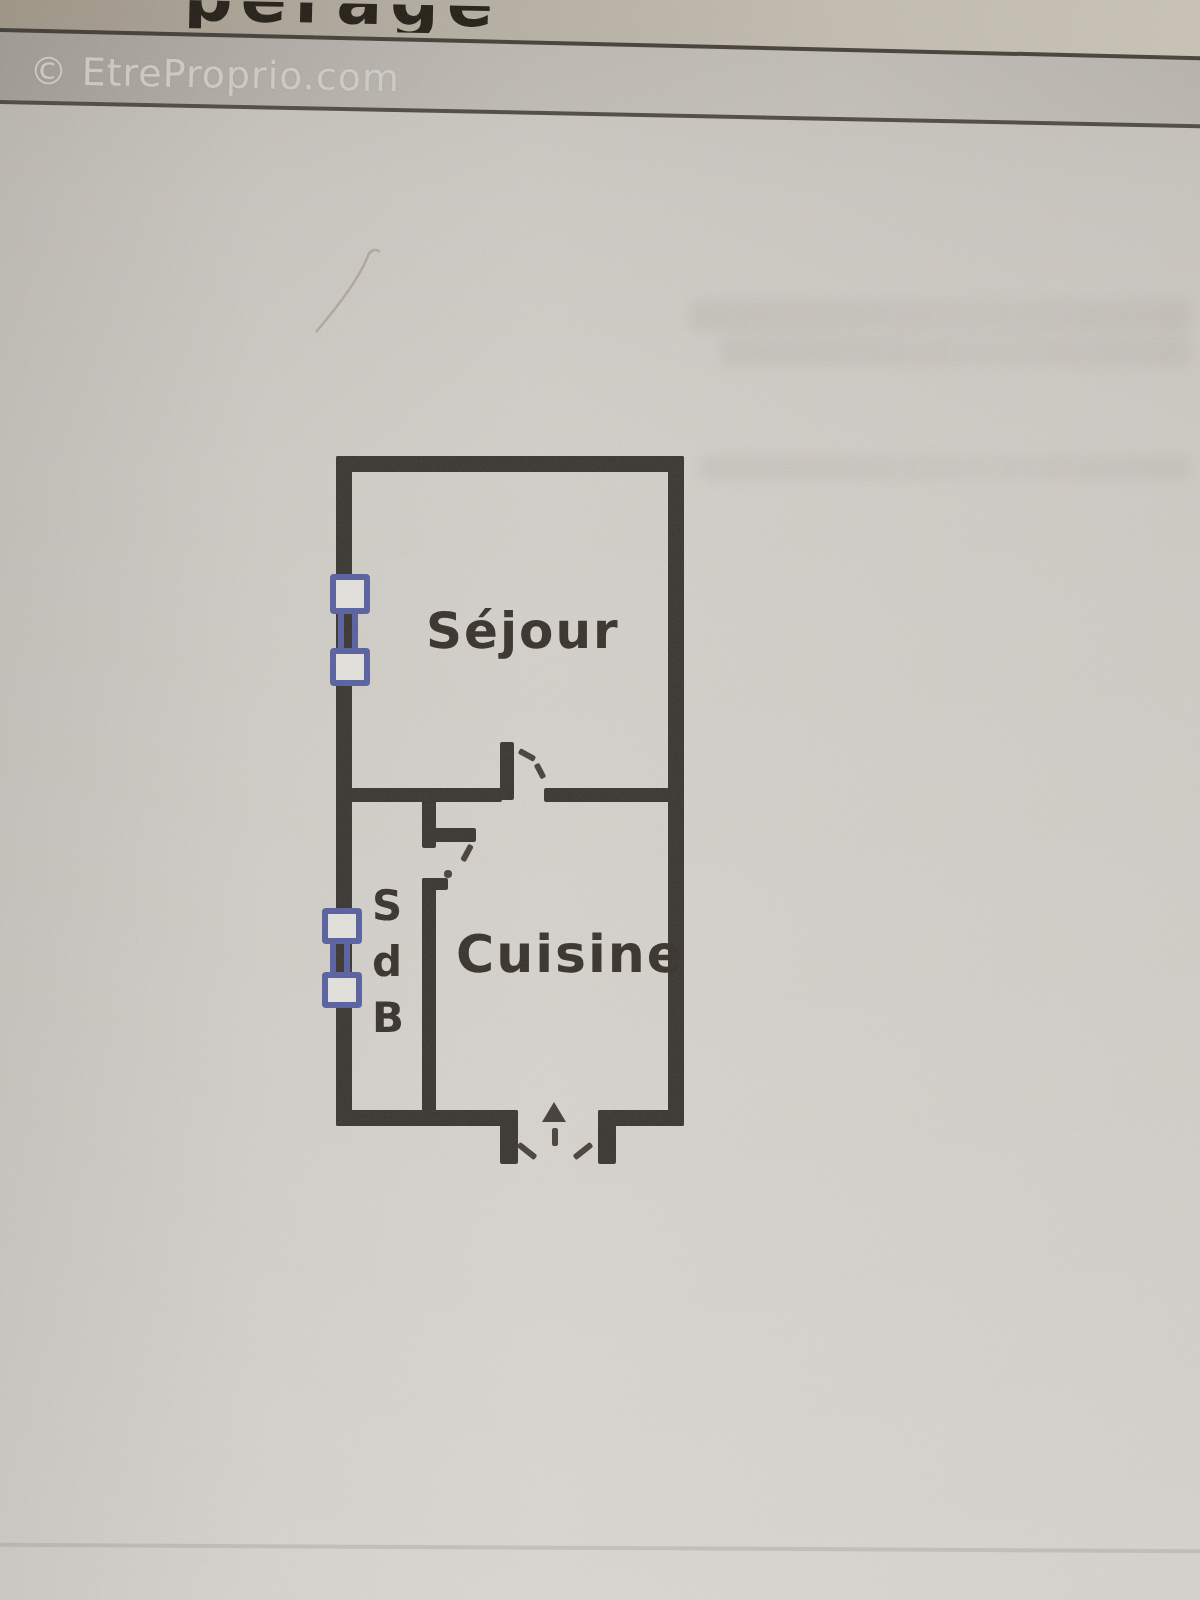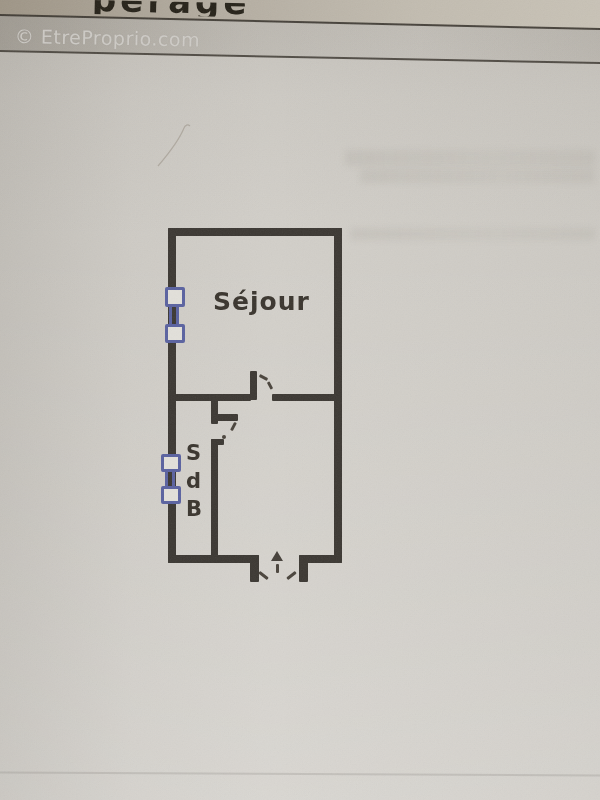--- a/index.html
+++ b/index.html
@@ -36,21 +36,21 @@
     left:15px;top:25px;font-size:19px;letter-spacing:.5px;
     color:rgba(212,209,204,0.85);transform:rotate(1.1deg);transform-origin:left top;
     text-shadow:0 0 1px rgba(150,146,140,0.4);white-space:nowrap;
   }
   
   .wall{position:absolute;background:#3c3833;border-radius:1px;}
   .dash{position:absolute;background:#4a443c;border-radius:1px;}
   .pane{position:absolute;border:3px solid #5a62a0;background:#e2e0da;border-radius:2px;box-sizing:border-box;}
   .glaz{position:absolute;border-left:3px solid #5a62a0;border-right:3px solid #5a62a0;box-sizing:border-box;}
   .roomlabel{position:absolute;color:#3a352e;font-weight:600;}
-  .lbl-sejour{left:213px;top:287px;font-size:25px;letter-spacing:1px;}
+  .lbl-sejour{left:213px;top:301px;font-size:25px;letter-spacing:1px;}
   .lbl-cuisine{left:228px;top:463px;font-size:26px;letter-spacing:1px;}
   .lbl-sdb{left:186px;top:439px;font-size:21px;font-weight:700;line-height:28px;}
   .arrowhead{position:absolute;width:0;height:0;border-left:6px solid transparent;border-right:6px solid transparent;border-bottom:10px solid #45403a;}
   .smudge{position:absolute;filter:blur(3px);background:linear-gradient(90deg,rgba(118,112,100,0.10),rgba(118,112,100,0.05) 60%,rgba(118,112,100,0.09));border-radius:4px;}
   .crease{left:0;top:773px;width:600px;height:2px;background:rgba(125,120,112,0.22);transform:rotate(0.3deg);}
   .scratch{left:150px;top:118px;}
   .noise{position:absolute;inset:0;opacity:.07;pointer-events:none;}
 </style>
 </head>
 <body>
@@ -109,20 +109,21 @@
     <div class="pane" style="left:165px;top:324px;width:20px;height:19px;"></div>
   </div>
 
   <div>
     <div class="glaz" style="left:165px;top:470px;width:10px;height:19px;"></div>
     <div class="pane" style="left:161px;top:454px;width:20px;height:18px;"></div>
     <div class="pane" style="left:161px;top:486px;width:20px;height:18px;"></div>
   </div>
 
   <div class="roomlabel lbl-sejour">Séjour</div>
+  <div class="roomlabel lbl-cuisine">Cuisine</div>
   <div class="roomlabel lbl-sdb">
     <div>S</div>
     <div>d</div>
     <div>B</div>
   </div>
 
 </div>
 
 <div class="abs crease"></div>
 

